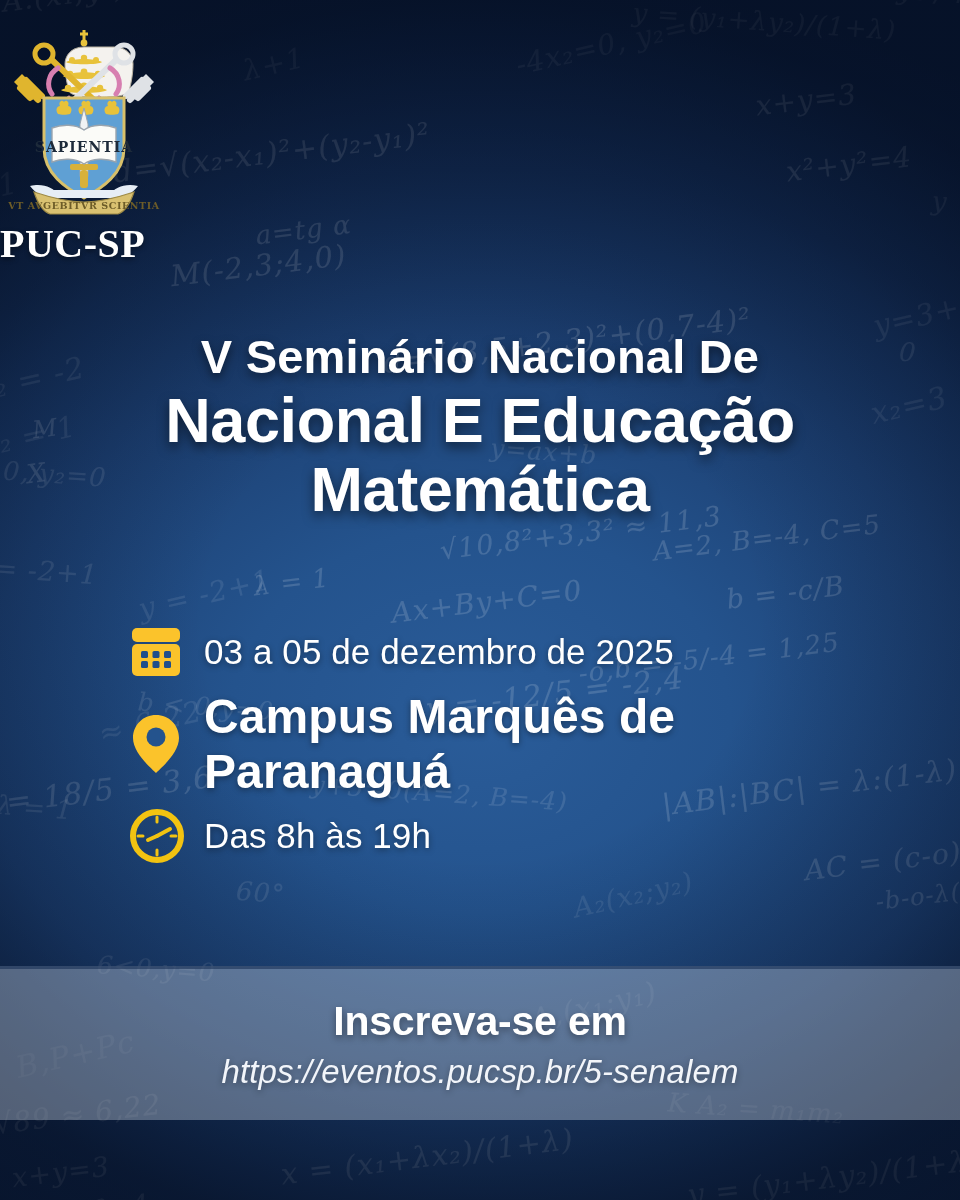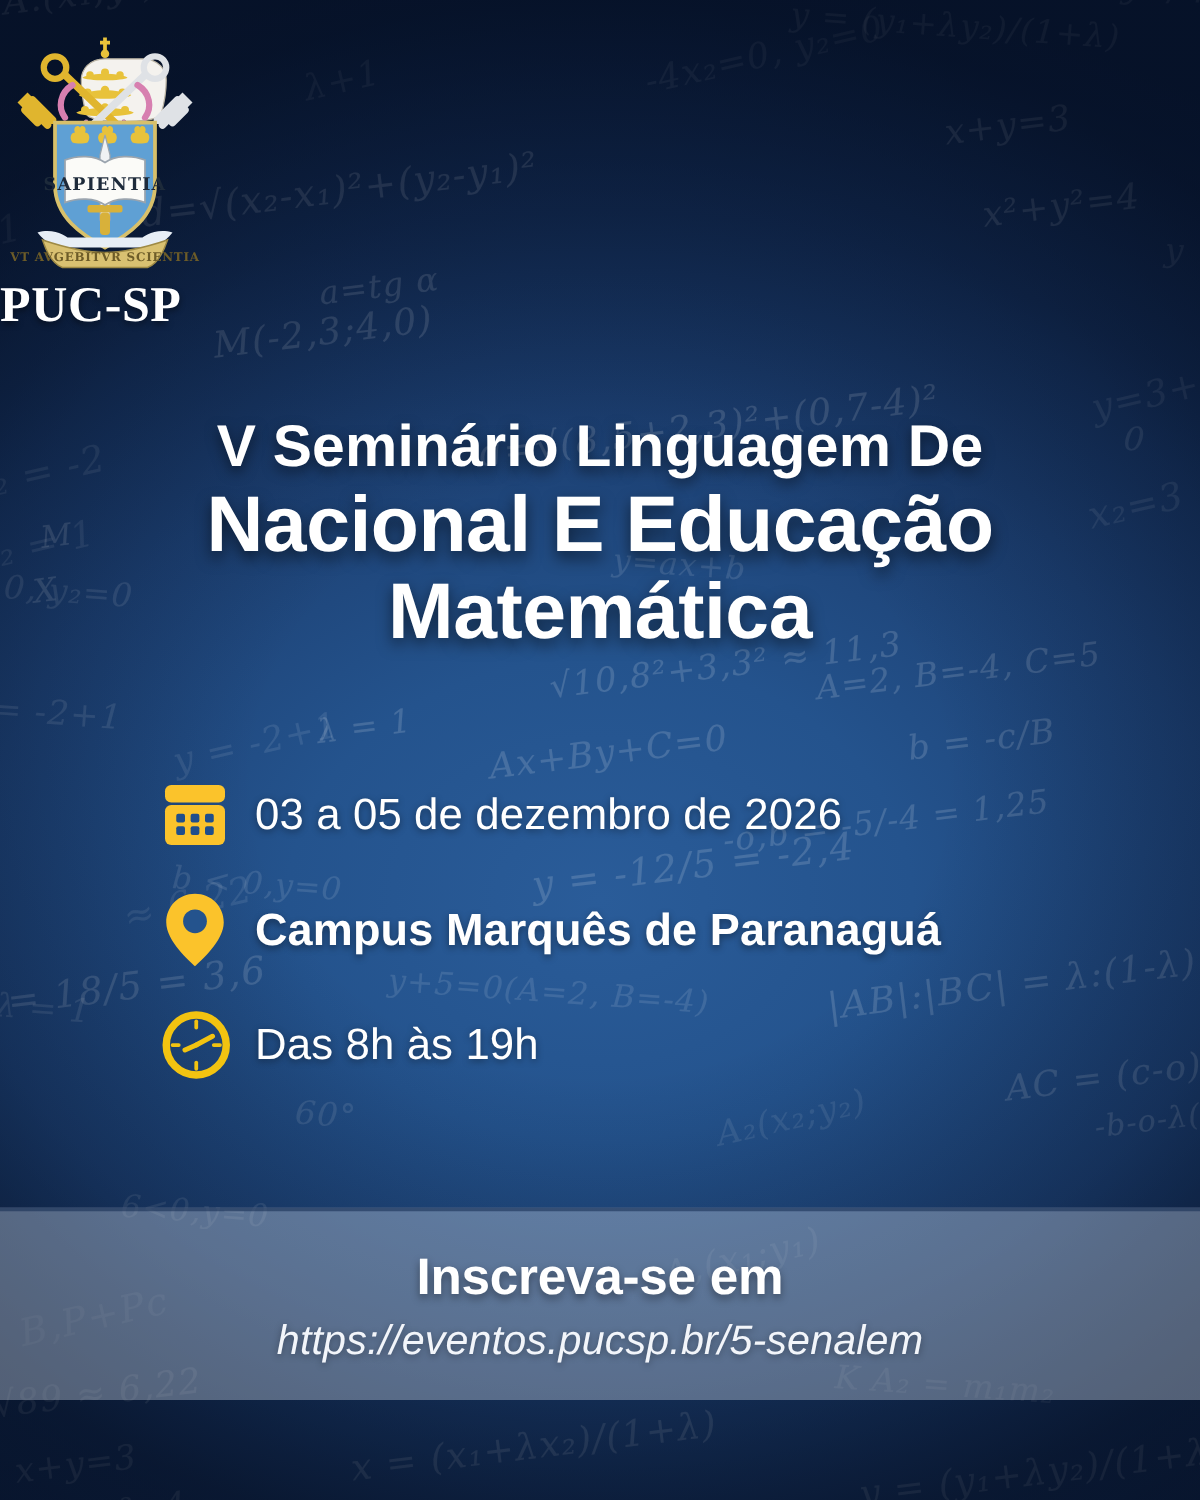--- a/index.html
+++ b/index.html
@@ -77,21 +77,21 @@
 
   
   .info { position:absolute; top:606px; left:128px; right:60px; }
   .info-row { display:flex; align-items:center; height:92px; }
   .info-ico { width:76px; flex:0 0 76px; display:flex; align-items:center; justify-content:flex-start; }
   .info-ico svg { display:block; }
   .info-txt {
     font-size:35px; color:#ffffff; font-weight:400;
     letter-spacing:.1px; text-shadow:0 2px 6px rgba(0,0,0,.40);
   }
-  .info-txt.bold { font-weight:800; font-size:36px; }
+  .info-txt.bold { font-weight:800; font-size:48px; }
 
   
   .band {
     position:absolute; left:0; right:0; top:966px; height:154px;
     background:rgba(196,208,224,.40);
     border-top:3px solid rgba(18,42,80,.55);
     display:flex; flex-direction:column;
     align-items:center; justify-content:center;
   }
   .band-title {
@@ -232,21 +232,21 @@
       <text x="84" y="130" text-anchor="middle" font-family="DejaVu Serif, serif" font-size="14" font-weight="700" fill="#1d2a3a" letter-spacing="1">SAPIENTIA</text>
 
       <path d="M30 164 c14 -4 24 4 24 4 l60 0 c0 0 10 -8 24 -4 c-6 8 -14 12 -22 12 l-64 0 c-8 0 -16 -4 -22 -12z" fill="#e7eef6"></path>
       <path d="M34 170 c18 6 36 10 50 10 c14 0 32 -4 50 -10 c-4 12 -10 20 -16 22 l-68 0 c-6 -2 -12 -10 -16 -22z" fill="#d9c171" stroke="#9e8a45" stroke-width="1.2"></path>
       <text x="84" y="187" text-anchor="middle" font-family="DejaVu Serif, serif" font-size="9.5" font-weight="700" fill="#6d5c28" letter-spacing=".6">VT AVGEBITVR SCIENTIA</text>
     </svg>
     <div class="logo-word">PUC-SP</div>
   </div>
 
   <div class="titles">
-    <div class="title-1">V Seminário Linguagem De</div>
+    <div class="title-1">V Seminário Nacional De</div>
     <div class="title-2">Nacional E Educação</div>
     <div class="title-3">Matemática</div>
   </div>
 
   <div class="info">
 
     <div class="info-row">
       <span class="info-ico">
         <svg width="56" height="56" viewBox="0 0 56 56">
           <rect x="4" y="4" width="48" height="14" rx="5" fill="#fbc32b"></rect>
@@ -254,21 +254,21 @@
           <g fill="#1f4e8c">
             <rect x="13" y="27" width="7" height="7" rx="1.6"></rect>
             <rect x="24.5" y="27" width="7" height="7" rx="1.6"></rect>
             <rect x="36" y="27" width="7" height="7" rx="1.6"></rect>
             <rect x="13" y="37" width="7" height="7" rx="1.6"></rect>
             <rect x="24.5" y="37" width="7" height="7" rx="1.6"></rect>
             <rect x="36" y="37" width="7" height="7" rx="1.6"></rect>
           </g>
         </svg>
       </span>
-      <span class="info-txt">03 a 05 de dezembro de 2026</span>
+      <span class="info-txt">03 a 05 de dezembro de 2025</span>
     </div>
 
     <div class="info-row">
       <span class="info-ico">
         <svg width="56" height="62" viewBox="0 0 56 62">
           <path d="M28 2 C15 2 5 12 5 25 C5 40 24 56 28 60 C32 56 51 40 51 25 C51 12 41 2 28 2 z" fill="#fbc32b"></path>
           <circle cx="28" cy="24" r="9.5" fill="#24538d"></circle>
         </svg>
       </span>
       <span class="info-txt bold">Campus Marquês de Paranaguá</span>

